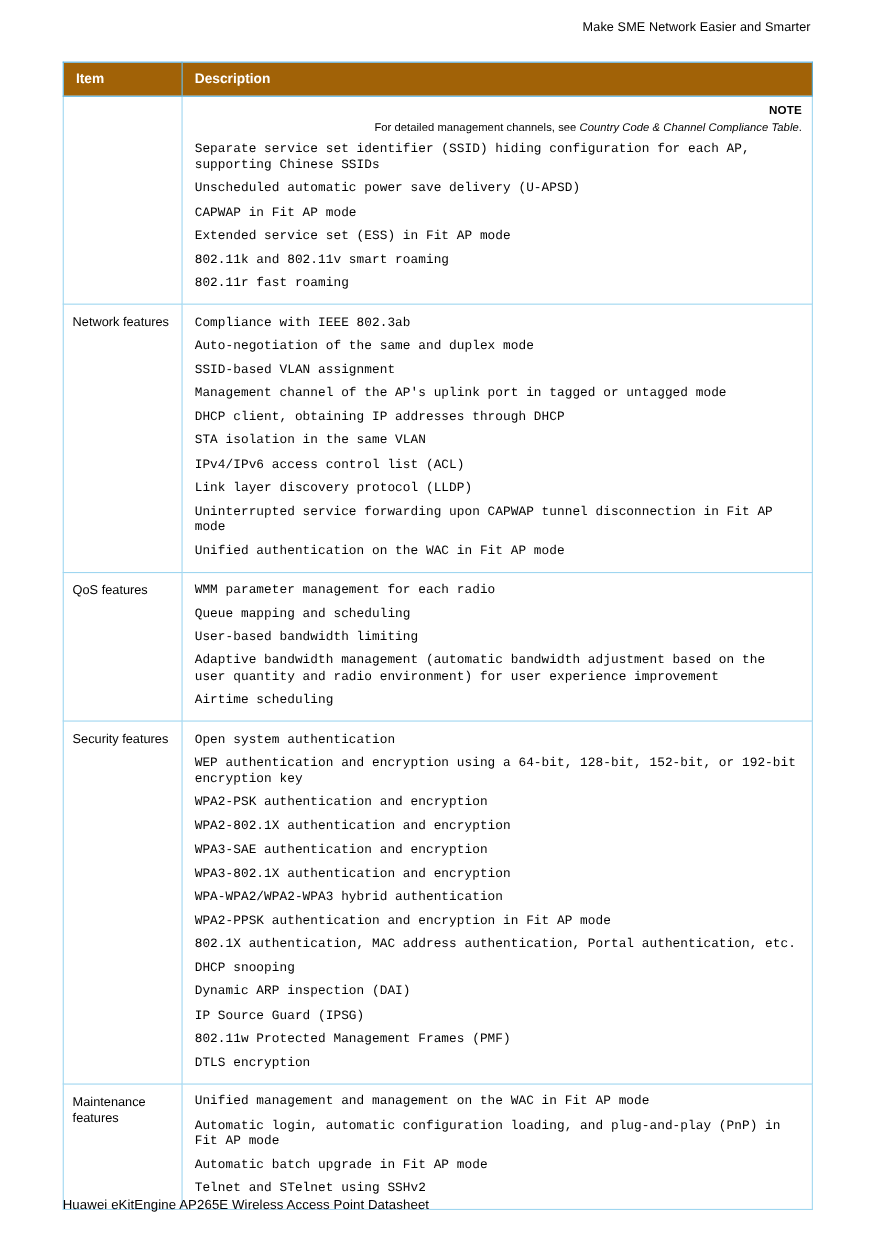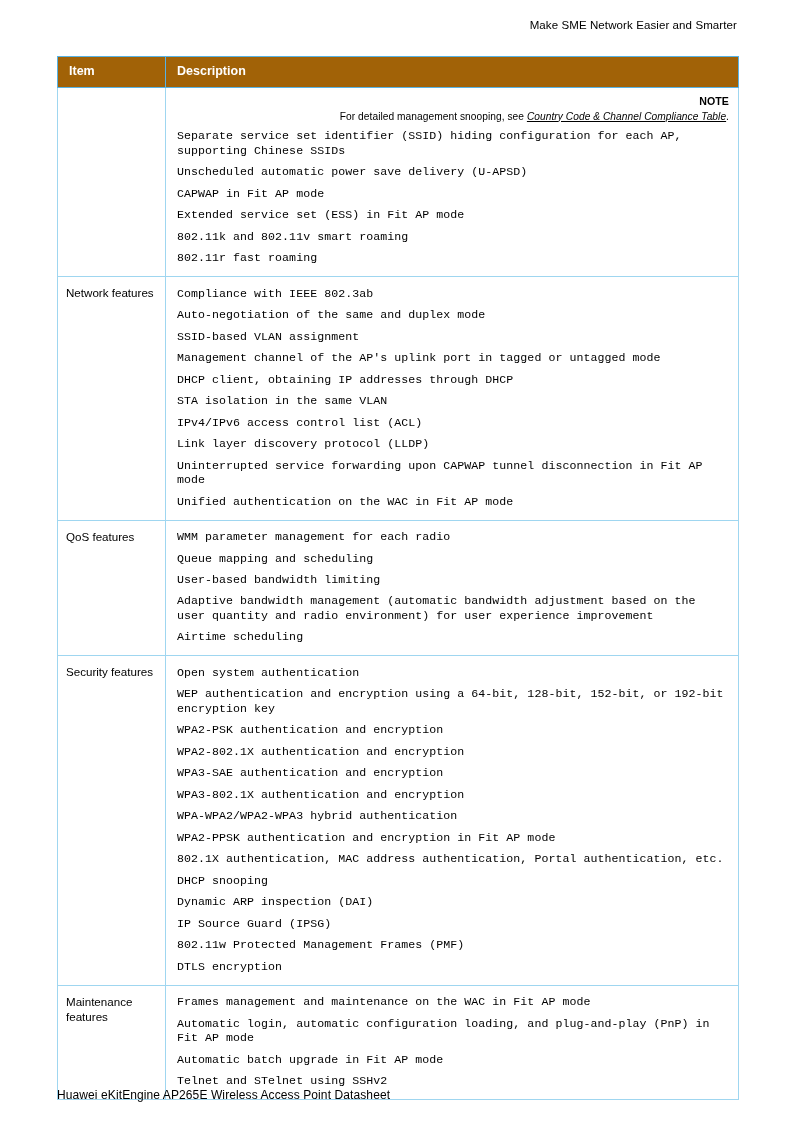--- a/index.html
+++ b/index.html
@@ -120,21 +120,20 @@
   }
   .note-body {
     font-size: 10.2px;
     line-height: 1.4;
     padding-left: 14px;
     padding-top: 1px;
     letter-spacing: 0.05px;
   }
   .note-body .italic {
     font-style: italic;
-    text-decoration: underline;
   }
 </style>
 </head>
 <body>
 
 <div class="page">
 
   <div class="page-header">Make SME Network Easier and Smarter</div>
 
   <table class="spec-table">
@@ -147,21 +146,21 @@
         <th class="th-item">Item</th>
         <th class="th-desc">Description</th>
       </tr>
     </thead>
     <tbody>
         <tr class="row-first">
           <td class="item-cell"></td>
           <td class="desc-cell">
             <div class="note-block">
               <div class="note-title">NOTE</div>
-              <div class="note-body"><span>For detailed management snooping, see </span><span class="italic">Country Code &amp; Channel Compliance Table</span><span>.</span></div>
+              <div class="note-body"><span>For detailed management channels, see </span><span class="italic">Country Code &amp; Channel Compliance Table</span><span>.</span></div>
             </div>
             <ul class="feat-list">
               <li>Separate service set identifier (SSID) hiding configuration for each AP, supporting Chinese SSIDs</li>
               <li>Unscheduled automatic power save delivery (U-APSD)</li>
               <li>CAPWAP in Fit AP mode</li>
               <li>Extended service set (ESS) in Fit AP mode</li>
               <li>802.11k and 802.11v smart roaming</li>
               <li>802.11r fast roaming</li>
             </ul>
           </td>
@@ -213,21 +212,21 @@
               <li>IP Source Guard (IPSG)</li>
               <li>802.11w Protected Management Frames (PMF)</li>
               <li>DTLS encryption</li>
             </ul>
           </td>
         </tr>
         <tr>
           <td class="item-cell">Maintenance features</td>
           <td class="desc-cell">
             <ul class="feat-list">
-              <li>Frames management and maintenance on the WAC in Fit AP mode</li>
+              <li>Unified management and management on the WAC in Fit AP mode</li>
               <li>Automatic login, automatic configuration loading, and plug-and-play (PnP) in Fit AP mode</li>
               <li>Automatic batch upgrade in Fit AP mode</li>
               <li>Telnet and STelnet using SSHv2</li>
             </ul>
           </td>
         </tr>
       </tbody>
   </table>
 
   <div class="page-footer">Huawei eKitEngine AP265E Wireless Access Point Datasheet</div>

